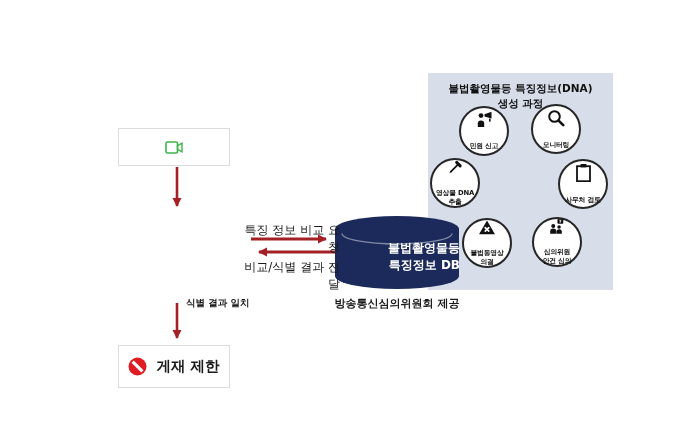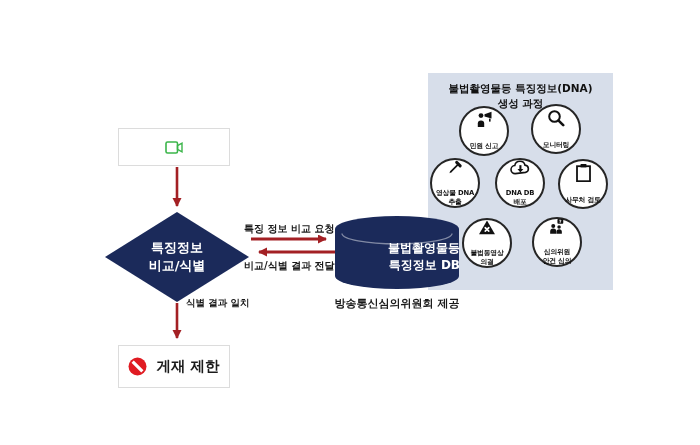--- a/index.html
+++ b/index.html
@@ -23,21 +23,21 @@
            color:#fff;font-weight:bold;font-size:13px;line-height:1.35;}
 
   
   #cylinder{left:334px;top:215px;width:126px;height:76px;}
   #cylinder .cyl-text{position:absolute;left:0;top:25px;width:100%;text-align:right;
             color:#fff;font-weight:bold;font-size:12px;line-height:1.4;}
   #db-caption{left:312px;top:296px;width:170px;text-align:center;
               font-weight:bold;font-size:11px;}
 
   
-  .edge-label{font-weight:bold;font-size:10px;text-align:left;}
+  .edge-label{font-weight:normal;font-size:12px;text-align:right;}
   #label-request{left:244px;top:222px;width:96px;}
   #label-result{left:244px;top:259px;width:96px;}
   #label-match{left:186px;top:297px;font-weight:bold;font-size:9.5px;}
 
   
   #panel{left:428px;top:73px;width:185px;height:217px;background:#d7deea;}
   #panel-title{position:absolute;left:0;top:8px;width:100%;text-align:center;
                font-weight:bold;font-size:10.5px;line-height:1.45;color:#111;}
 
   
@@ -143,39 +143,28 @@
   <div id="c-step5" class="circle">
     <svg width="18" height="18" viewBox="0 0 18 18">
       <line x1="3.5" y1="14.5" x2="12.5" y2="5.5" stroke="#111" stroke-width="2"></line>
       <line x1="11" y1="2.8" x2="15.2" y2="7" stroke="#111" stroke-width="3.6" stroke-linecap="round"></line>
       <path d="M2.2 16 L4.6 14.6 L3.4 13.4 Z" fill="#111"></path>
     </svg>
     <div class="step-label preline">영상물 DNA
 추출</div>
   </div>
 
-  <div id="c-step6" class="circle">
-    <svg width="21" height="16" viewBox="0 0 21 16">
-      <path d="M5 14.5 a4.3 4.3 0 0 1 -0.6 -8.6 a5.6 5.6 0 0 1 10.9 -0.4 a3.9 3.9 0 0 1 0.5 7.7 Z" fill="none" stroke="#111" stroke-width="1.7"></path>
-      <line x1="10.4" y1="5.5" x2="10.4" y2="11" stroke="#111" stroke-width="2.2"></line>
-      <path d="M7.3 9.6 L10.4 13.2 L13.5 9.6 Z" fill="#111"></path>
-    </svg>
-    <div class="step-label preline">DNA DB
-배포</div>
-  </div>
 
   <div id="box-register" class="abs node-box">
     <svg width="18" height="13" viewBox="0 0 18 13">
       <rect x="1" y="1" width="11.5" height="11" rx="1.5" fill="none" stroke="#3bb54a" stroke-width="1.6"></rect>
       <path d="M12.5 4.6 L17 2.2 V10.8 L12.5 8.4 Z" fill="none" stroke="#3bb54a" stroke-width="1.4"></path>
     </svg>
   </div>
 
-  <div id="diamond" class="abs preline">특징정보
-비교/식별</div>
 
   <div id="cylinder" class="abs">
     <svg width="126" height="76" viewBox="0 0 126 76">
       <path d="M1 14 V61 A62 13 0 0 0 125 61 V14 Z" fill="#1b2a5a"></path>
       <ellipse cx="63" cy="14" rx="62" ry="13" fill="#1b2a5a"></ellipse>
       <path d="M8 18.5 A55 10.5 0 0 0 118 18.5" fill="none" stroke="rgba(255,255,255,0.45)" stroke-width="1.3"></path>
     </svg>
     <div class="cyl-text preline">불법촬영물등
 특징정보 DB</div>
   </div>

